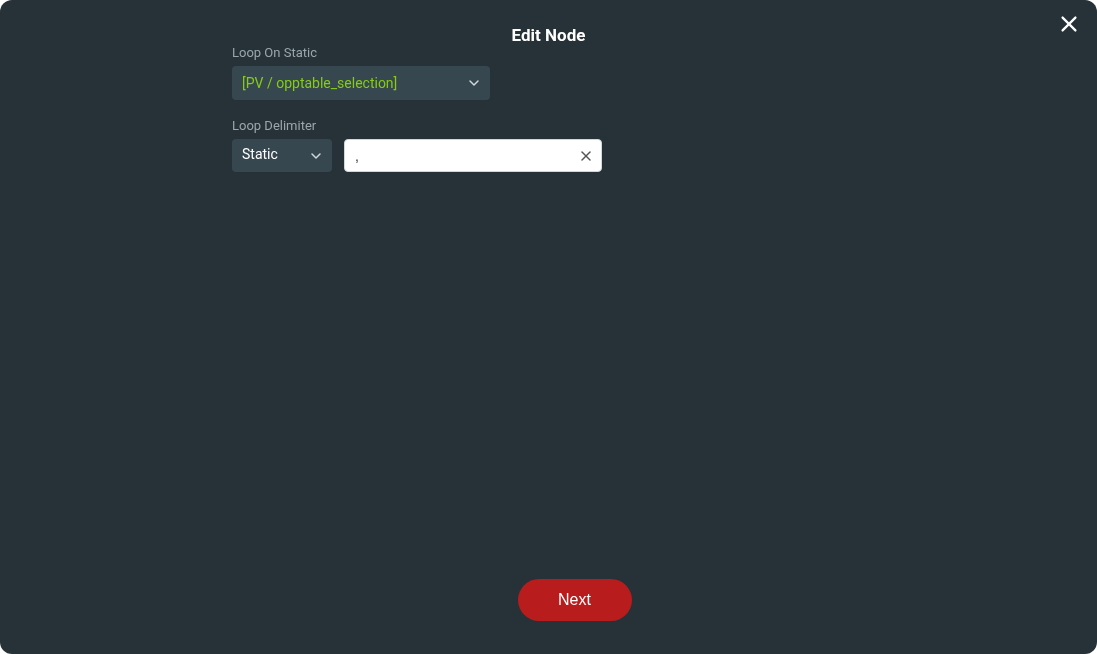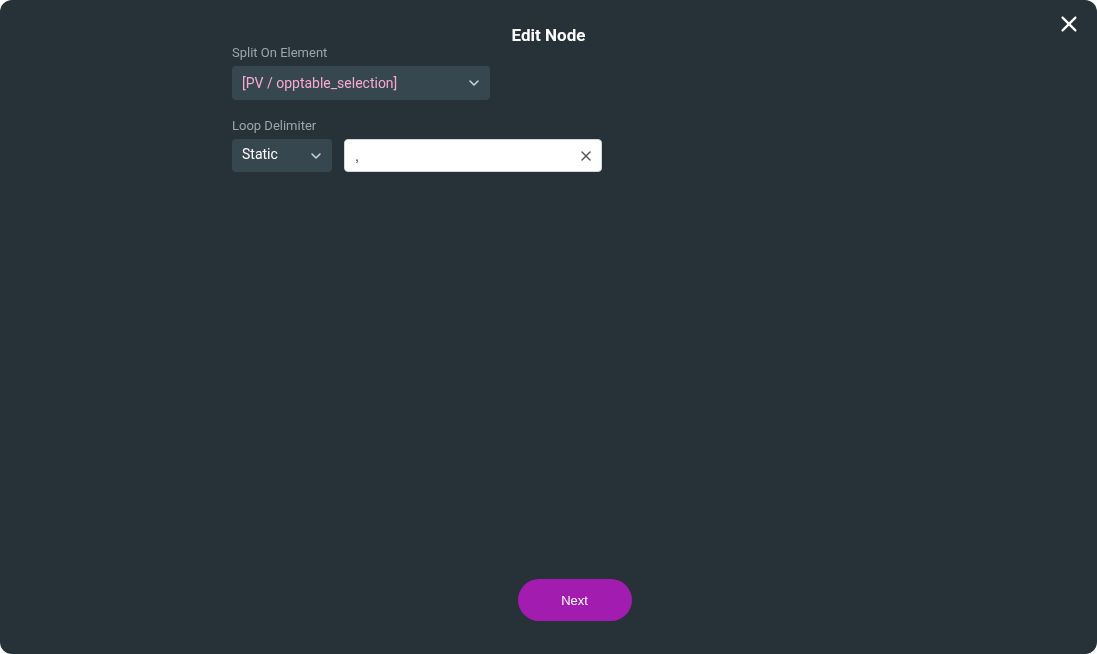--- a/index.html
+++ b/index.html
@@ -56,21 +56,21 @@
     .select-wrap {
       position: relative;
       display: inline-block;
     }
     .select-loop {
       width: 258px;
       height: 34px;
       background: #37474f;
       border: none;
       border-radius: 4px;
-      color: #f9a8d4;
+      color: #84cc16;
       font-size: 14px;
       padding: 0 36px 0 10px;
       cursor: pointer;
       display: flex;
       align-items: center;
       position: relative;
     }
     .select-static {
       width: 100px;
       height: 33px;
@@ -137,45 +137,45 @@
       margin-bottom: 18px;
     }
     .next-btn {
       position: absolute;
       bottom: 33px;
       left: 50%;
       transform: translateX(-50%);
       margin-left: 26px;
       width: 114px;
       height: 42px;
-      background: #a21caf;
+      background: #b91c1c;
       border: none;
       border-radius: 21px;
       color: #ffffff;
-      font-size: 13px;
+      font-size: 16px;
       font-weight: 400;
       cursor: pointer;
     }
   </style>
 </head>
 <body>
 
 <div class="modal">
   <div class="close-btn">
     <svg viewBox="0 0 24 24" fill="none" stroke="#ffffff" stroke-width="2.5" stroke-linecap="round">
       <line x1="5" y1="5" x2="19" y2="19"></line>
       <line x1="19" y1="5" x2="5" y2="19"></line>
     </svg>
   </div>
 
   <div class="modal-title">Edit Node</div>
 
   <div class="form-area">
     <div class="field-group">
-      <div class="field-label">Split On Element</div>
+      <div class="field-label">Loop On Static</div>
       <div class="select-wrap">
         <div class="select-loop">
           <span>[PV / opptable_selection]</span>
           <span class="chevron">
             <svg viewBox="0 0 12 12" fill="none" stroke="#cfd8dc" stroke-width="1.5" stroke-linecap="round" stroke-linejoin="round">
               <polyline points="2,4 6,8 10,4"></polyline>
             </svg>
           </span>
         </div>
       </div>

